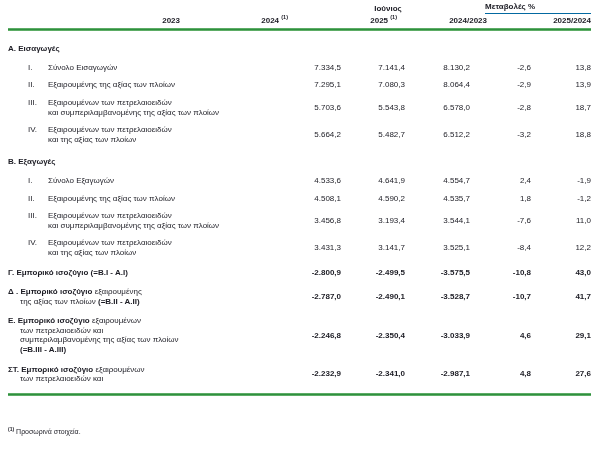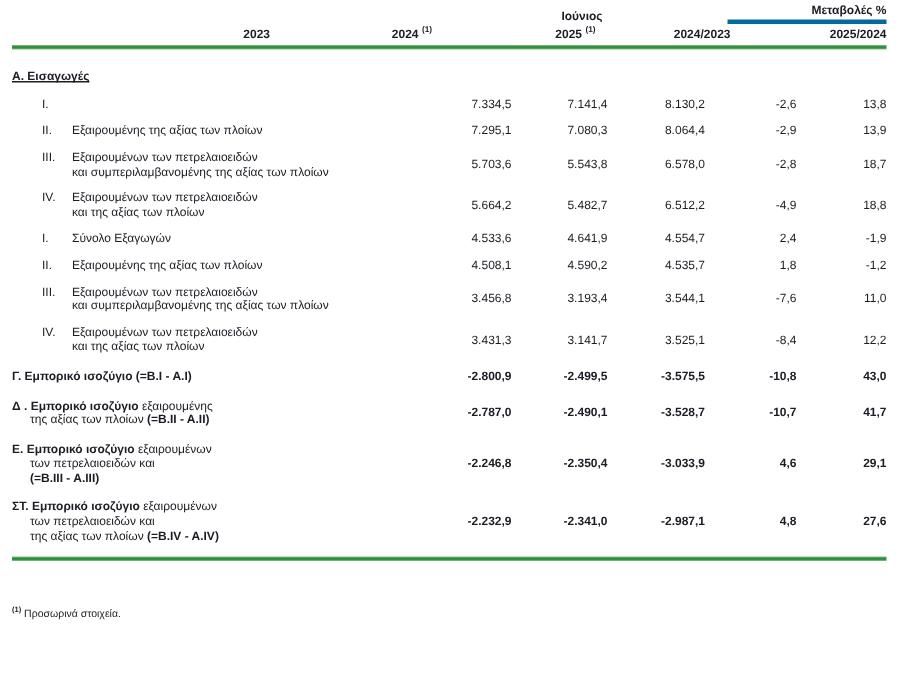--- a/index.html
+++ b/index.html
@@ -10,37 +10,37 @@
     -webkit-font-smoothing:antialiased;
   }
   .page{padding:2px 9px 0 8px;box-sizing:border-box;width:600px;}
 
   
   .hdr-row{display:flex;align-items:flex-end;}
   .hdr-lbl{flex:1;}
   .hcell{text-align:right;font-weight:bold;}
   .hc0{width:62px}.hc1{width:64px}.hc2{width:65px}.hc3{width:46px}.hc4{width:60px}
   .month{text-align:center;}
-  .changes-span{width:106px;text-align:right;font-weight:bold;
-    border-bottom:3px solid #0369a1;padding-bottom:1px;}
+  .changes-span{width:106px;text-align:left;font-weight:bold;
+    border-bottom:1px solid #0369a1;padding-bottom:1px;}
   .hdr-row2{margin-top:2px;gap:44px;}
   sup.fn{font-size:5.5px;font-weight:bold;vertical-align:super;line-height:0;}
 
   .green-rule{height:3px;margin-top:3px;
     background:linear-gradient(to bottom,#86c78a 0%,#2f8f3e 35%,#2f8f3e 65%,#86c78a 100%);}
 
   
   .row{display:flex;align-items:center;}
   .lbl{flex:1;display:flex;align-items:flex-start;}
   .lines{flex:1;}
   .b{font-weight:bold;}
   .cell{text-align:right;white-space:nowrap;}
   .c0{width:62px}.c1{width:64px}.c2{width:65px}.c3{width:61px}.c4{width:60px}
 
-  .section{margin:13px 0 9px 0;text-decoration:underline;}
+  .section{margin:13px 0 9px 0;}
   .section .lines{font-weight:bold;}
 
   .item{margin-bottom:8px;}
   .item .lbl{padding-left:20px;}
   .item .num{width:20px;flex:0 0 20px;}
 
   .balance{margin:10px 0 9px 0;}
   .balance .cell{font-weight:bold;}
   .balance .line + .line{padding-left:12px;}
 
@@ -77,20 +77,23 @@
       <div class="row section">
         <div class="lbl">
           <div class="lines">
             <div class="line"><span class="b">Α. Εισαγωγές</span></div>
           </div>
         </div>
       </div>
       <div class="row item">
         <div class="lbl">
           <span class="num">I.</span>
+          <div class="lines">
+            <div class="line"><span>Σύνολο Εισαγωγών</span></div>
+          </div>
         </div>
         <div class="cell c0">7.334,5</div>
         <div class="cell c1">7.141,4</div>
         <div class="cell c2">8.130,2</div>
         <div class="cell c3">-2,6</div>
         <div class="cell c4">13,8</div>
       </div>
       <div class="row item">
         <div class="lbl">
           <span class="num">II.</span>
@@ -122,22 +125,29 @@
         <div class="lbl">
           <span class="num">IV.</span>
           <div class="lines">
             <div class="line"><span>Εξαιρουμένων των πετρελαιοειδών</span></div>
             <div class="line"><span>και  της αξίας των πλοίων</span></div>
           </div>
         </div>
         <div class="cell c0">5.664,2</div>
         <div class="cell c1">5.482,7</div>
         <div class="cell c2">6.512,2</div>
-        <div class="cell c3">-4,9</div>
+        <div class="cell c3">-3,2</div>
         <div class="cell c4">18,8</div>
+      </div>
+      <div class="row section">
+        <div class="lbl">
+          <div class="lines">
+            <div class="line"><span class="b">Β. Εξαγωγές</span></div>
+          </div>
+        </div>
       </div>
       <div class="row item">
         <div class="lbl">
           <span class="num">I.</span>
           <div class="lines">
             <div class="line"><span>Σύνολο Εξαγωγών</span></div>
           </div>
         </div>
         <div class="cell c0">4.533,6</div>
         <div class="cell c1">4.641,9</div>
@@ -209,35 +219,35 @@
         <div class="cell c1">-2.490,1</div>
         <div class="cell c2">-3.528,7</div>
         <div class="cell c3">-10,7</div>
         <div class="cell c4">41,7</div>
       </div>
       <div class="row balance">
         <div class="lbl">
           <div class="lines">
             <div class="line"><span class="b">Ε. Εμπορικό ισοζύγιο </span><span>εξαιρουμένων</span></div>
             <div class="line"><span>των πετρελαιοειδών και</span></div>
+            <div class="line"><span>συμπεριλαμβανομένης της αξίας των πλοίων</span></div>
             <div class="line"><span class="b">(=B.III - A.III)</span></div>
           </div>
         </div>
         <div class="cell c0">-2.246,8</div>
         <div class="cell c1">-2.350,4</div>
         <div class="cell c2">-3.033,9</div>
         <div class="cell c3">4,6</div>
         <div class="cell c4">29,1</div>
       </div>
       <div class="row balance">
         <div class="lbl">
           <div class="lines">
             <div class="line"><span class="b">ΣΤ. Εμπορικό ισοζύγιο </span><span>εξαιρουμένων</span></div>
             <div class="line"><span>των πετρελαιοειδών και</span></div>
-            <div class="line"><span>της αξίας των πλοίων </span><span class="b">(=B.IV - A.IV)</span></div>
           </div>
         </div>
         <div class="cell c0">-2.232,9</div>
         <div class="cell c1">-2.341,0</div>
         <div class="cell c2">-2.987,1</div>
         <div class="cell c3">4,8</div>
         <div class="cell c4">27,6</div>
       </div>
     </div>
 

